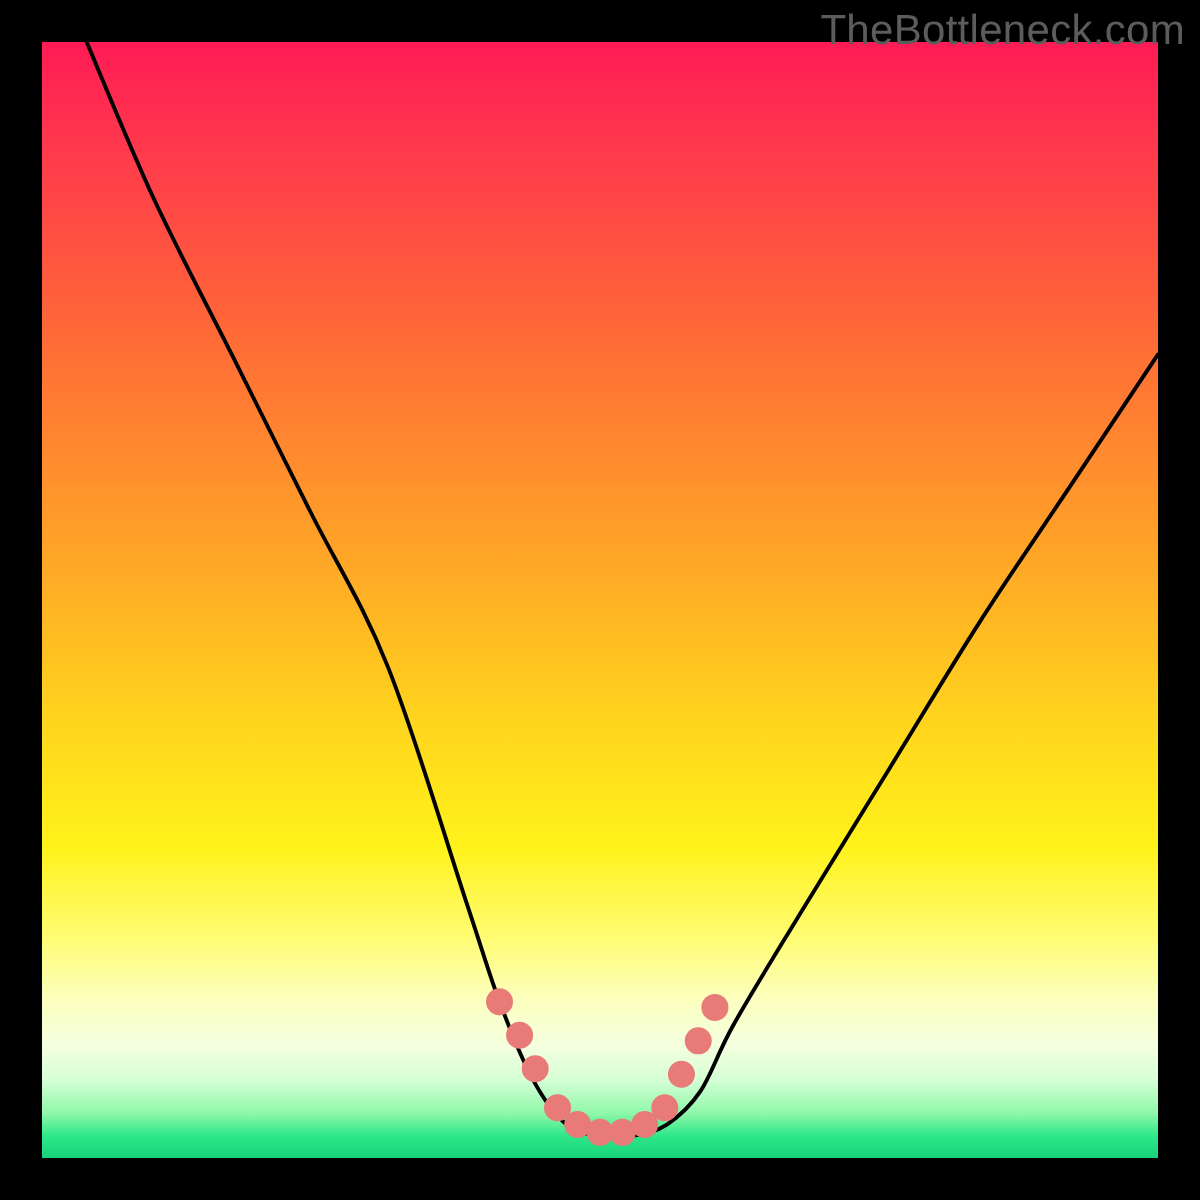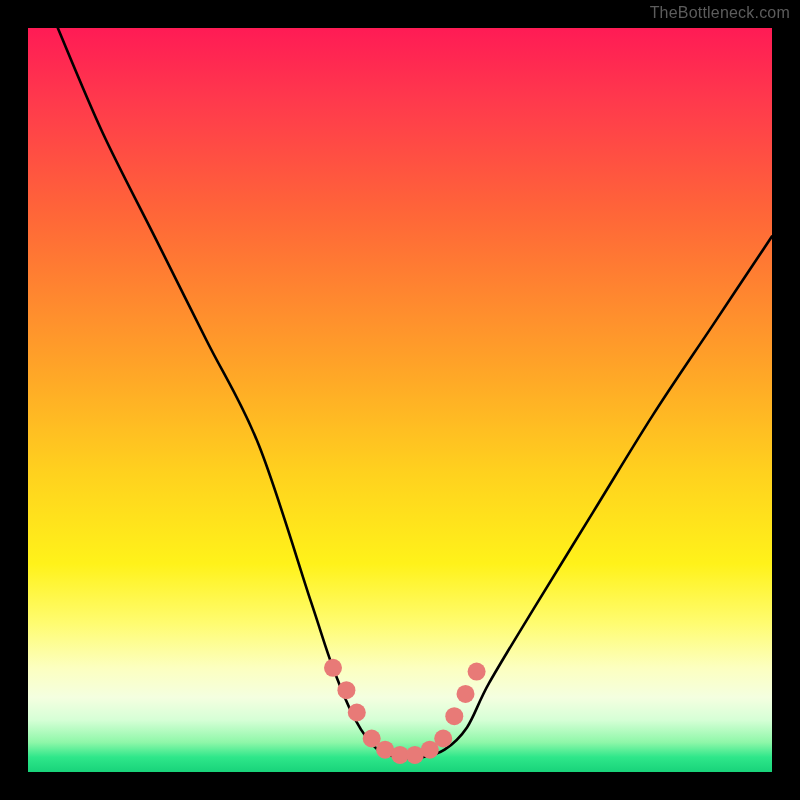--- a/index.html
+++ b/index.html
@@ -39,21 +39,21 @@
       #8ff7a9 96%,
       #2fe78a 98%,
       #18d37a 100%
     );
   }
   .watermark {
     position: absolute;
     top: 4px;
     right: 10px;
     color: #5c5c5c;
-    font-size: 16px;
+    font-size: 28px;
     font-weight: 500;
     letter-spacing: 0.2px;
     user-select: none;
   }
   svg.curve {
     position: absolute;
     left: 0; top: 0;
     width: 744px;
     height: 744px;
     overflow: visible;

